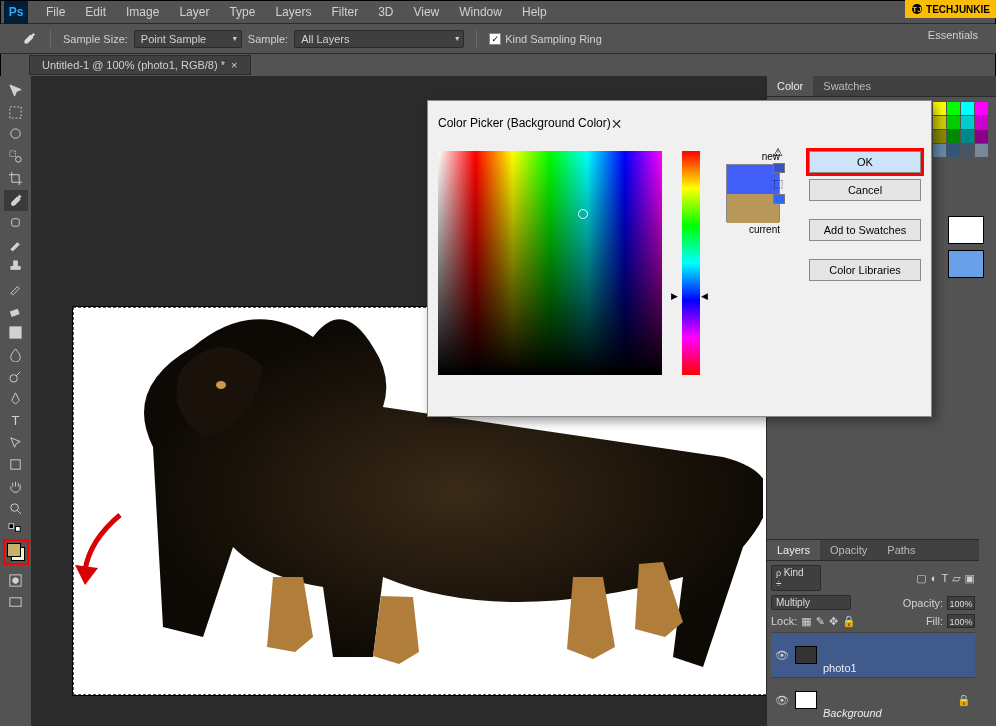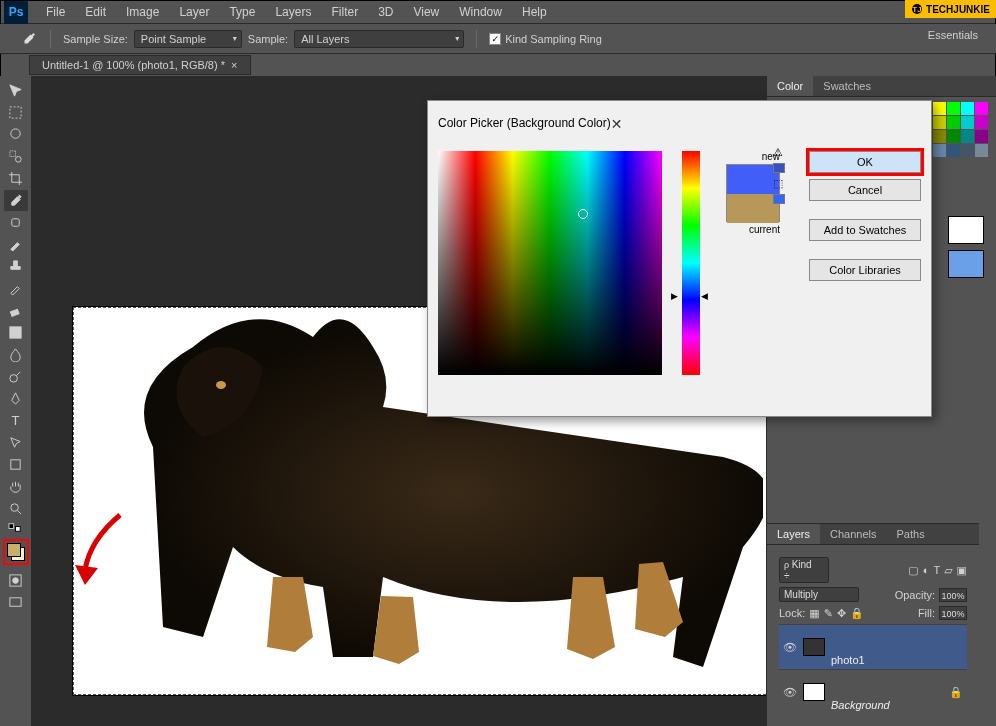--- a/index.html
+++ b/index.html
@@ -28,21 +28,21 @@
   .dog { position: absolute; left: 10px; top: -90px; width: 680px; height: 480px; }
   .marching { position: absolute; inset: 0; border: 1px dashed #555; pointer-events: none; }
   .arrow-anno { position: absolute; left: 38px; top: 434px; width: 60px; height: 80px; }
   .right-panels { width: 230px; background: #535353; border-left: 1px solid #2a2a2a; position: relative; }
   .panel-tabs { display: flex; background: #414141; border-bottom: 1px solid #2a2a2a; }
   .panel-tab { color: #bbb; font-size: 11px; padding: 4px 10px; }
   .panel-tab.on { background: #535353; color: #eee; }
   .swatch-grid { padding: 4px; display: grid; grid-template-columns: repeat(4, 13px); gap: 1px; }
   .sq { width: 13px; height: 13px; }
   .layers-panel { position: absolute; bottom: 0; left: 0; right: 17px; background: #535353; border-top: 1px solid #2a2a2a; }
-  .layers-body { padding: 12px; font-size: 11px; color: #d1d1d1; }
+  .layers-body { padding: 4px; font-size: 11px; color: #d1d1d1; }
   .inline-row { display: flex; align-items: center; gap: 4px; margin-bottom: 4px; }
   .mini-drop { background: #3f3f3f; color: #ddd; font-size: 10px; padding: 1px 14px 1px 4px; border: 1px solid #2a2a2a; border-radius: 2px; }
   .tiny-box { width: 28px; height: 14px; background: #3f3f3f; border: 1px solid #2a2a2a; display: inline-block; text-align: center; font-size: 9px; line-height: 14px; color: #ddd; }
   .layer { display: flex; align-items: center; gap: 6px; padding: 3px 4px; border-top: 1px solid #414141; }
   .layer.sel { background: #415a8c; }
   .eye { width: 14px; height: 14px; display: flex; align-items: center; justify-content: center; }
   .layer-thumb { width: 22px; height: 18px; background: #fff; border: 1px solid #000; }
   .layer-name { font-size: 11px; color: #eee; margin-top: 26px; }
   
   .dialog { position: absolute; top: 100px; left: 427px; width: 505px; height: 317px; background: #f0f0f0; border: 1px solid #888; box-shadow: 4px 4px 10px rgba(0,0,0,.4); z-index: 50; }
@@ -298,21 +298,21 @@
     </div>
 
     <div style="position:absolute; top:140px; right:8px; width:40px;">
       <div style="width:36px;height:28px;background:#fff;border:1px solid #000;margin-bottom:6px"></div>
       <div style="width:36px;height:28px;background:#6aa0e8;border:1px solid #000"></div>
     </div>
 
     <div class="layers-panel">
       <div class="panel-tabs">
         <div class="panel-tab on">Layers</div>
-        <div class="panel-tab">Channels</div>
+        <div class="panel-tab">Opacity</div>
         <div class="panel-tab">Paths</div>
       </div>
       <div class="layers-body">
         <div class="inline-row">
           <span class="mini-drop" style="width:50px"><span style="font-size:9px">ρ </span><span>Kind</span> ÷</span>
           <span style="flex:1"></span>
           <span>▢</span>
           <span>◐</span>
           <span>T</span>
           <span>▱</span>

